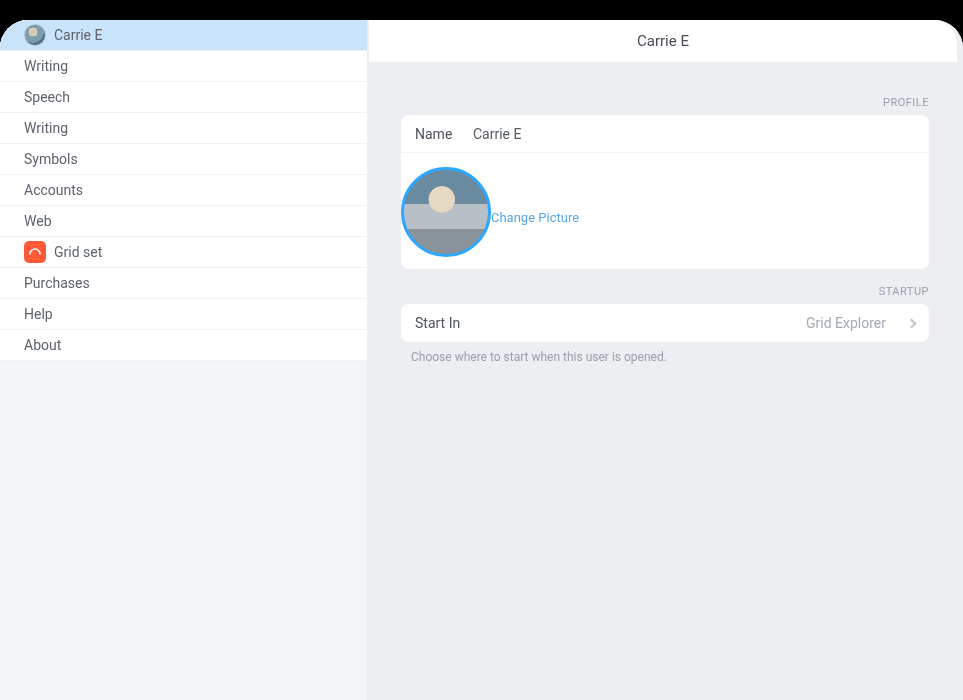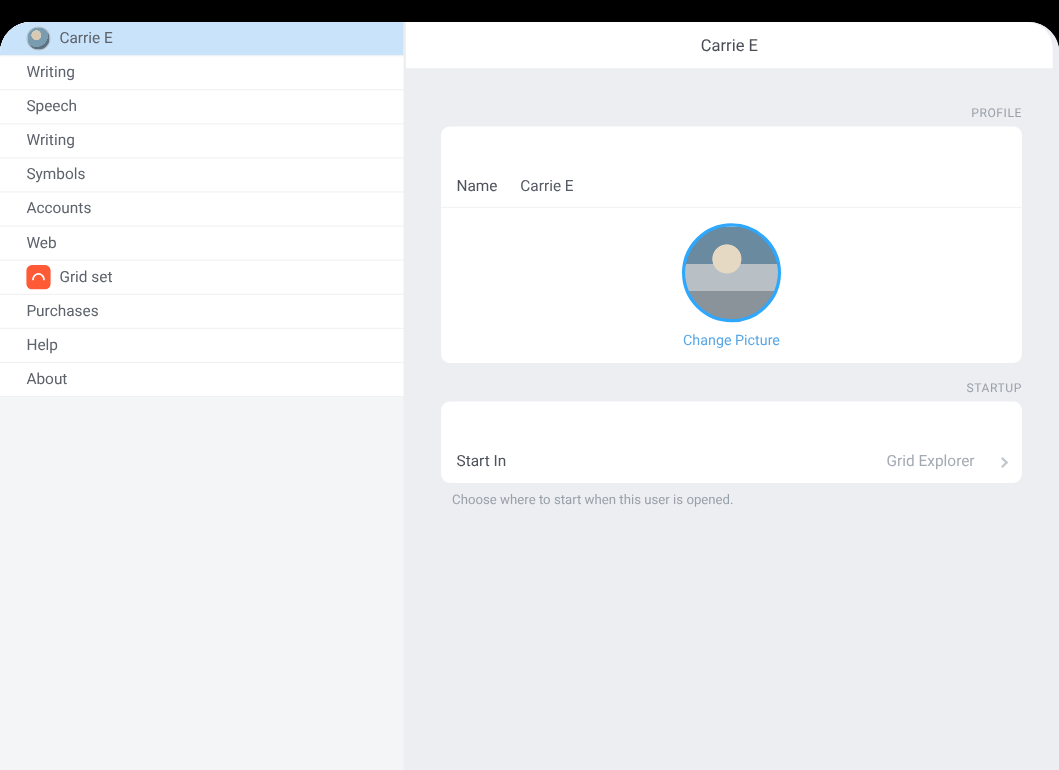--- a/index.html
+++ b/index.html
@@ -62,28 +62,27 @@
     padding: 16px 0 6px 10px;
     text-align: right;
   }
   .card {
     background: #fff; border-radius: 8px; overflow: hidden;
   }
   .row {
     display: flex; align-items: center; min-height: 38px;
     padding: 0 14px; font-size: 14px; color: #4e525a;
     border-bottom: 1px solid #f1f2f4;
-    margin-top: 36px;
   }
   .row:last-child { border-bottom: none; }
   .row .row-label { width: 58px; color: #4e525a; }
   .row .row-value { color: #555b64; }
   .row .row-right { margin-left: auto; color: #a4aab3; display:flex; align-items:center; gap:22px;}
   .chev { width: 7px; height: 7px; border-right: 2px solid #c1c6cd; border-bottom: 2px solid #c1c6cd; transform: rotate(-45deg); }
-  .avatar-block { display: flex; flex-direction: column; align-items: center; padding: 14px 0 12px 0; }
+  .avatar-block { display: flex; align-items: center; padding: 14px 0 12px 0; }
   .avatar-big {
     width: 90px; height: 90px; border-radius: 50%;
     border: 3px solid #2ea8ff;
     background:
       radial-gradient(circle at 45% 35%, #e6d9c4 0 18%, transparent 19%),
       linear-gradient(180deg, #6a8aa0 0 40%, #b8bfc5 40% 70%, #8a939a 70% 100%);
   }
   .change-pic { color: #58a7e6; font-size: 13px; margin-top: 10px; cursor: pointer; }
   .hint { font-size: 12px; color: #9aa0aa; padding: 8px 0 0 10px; }
   .spacer { height: 18px; }

